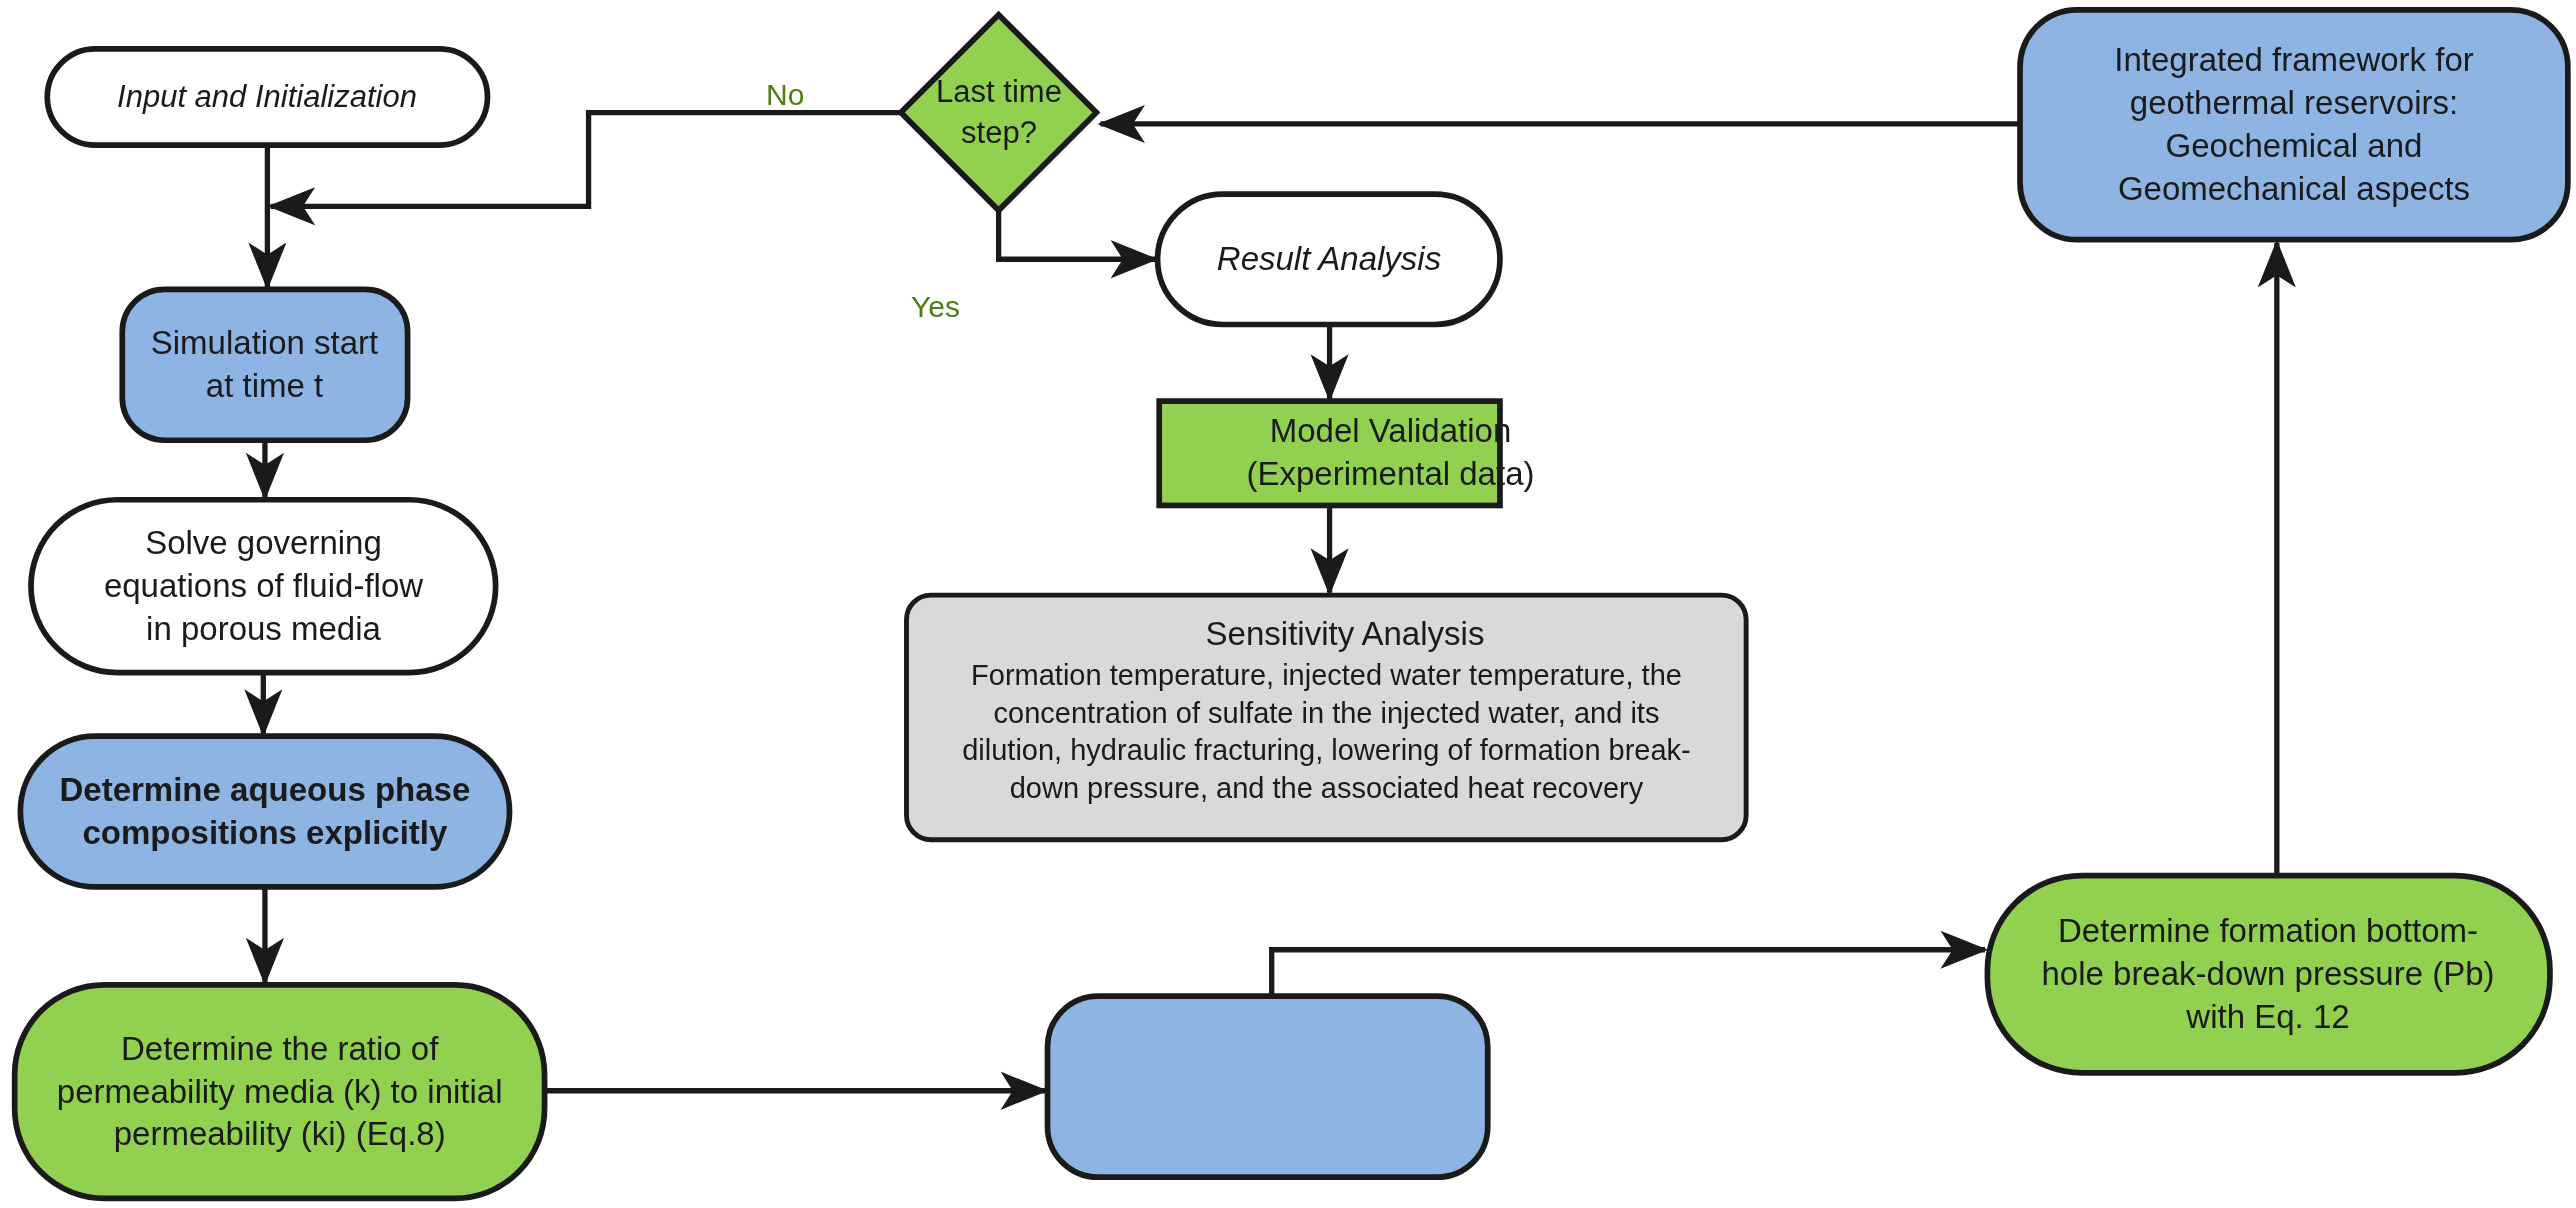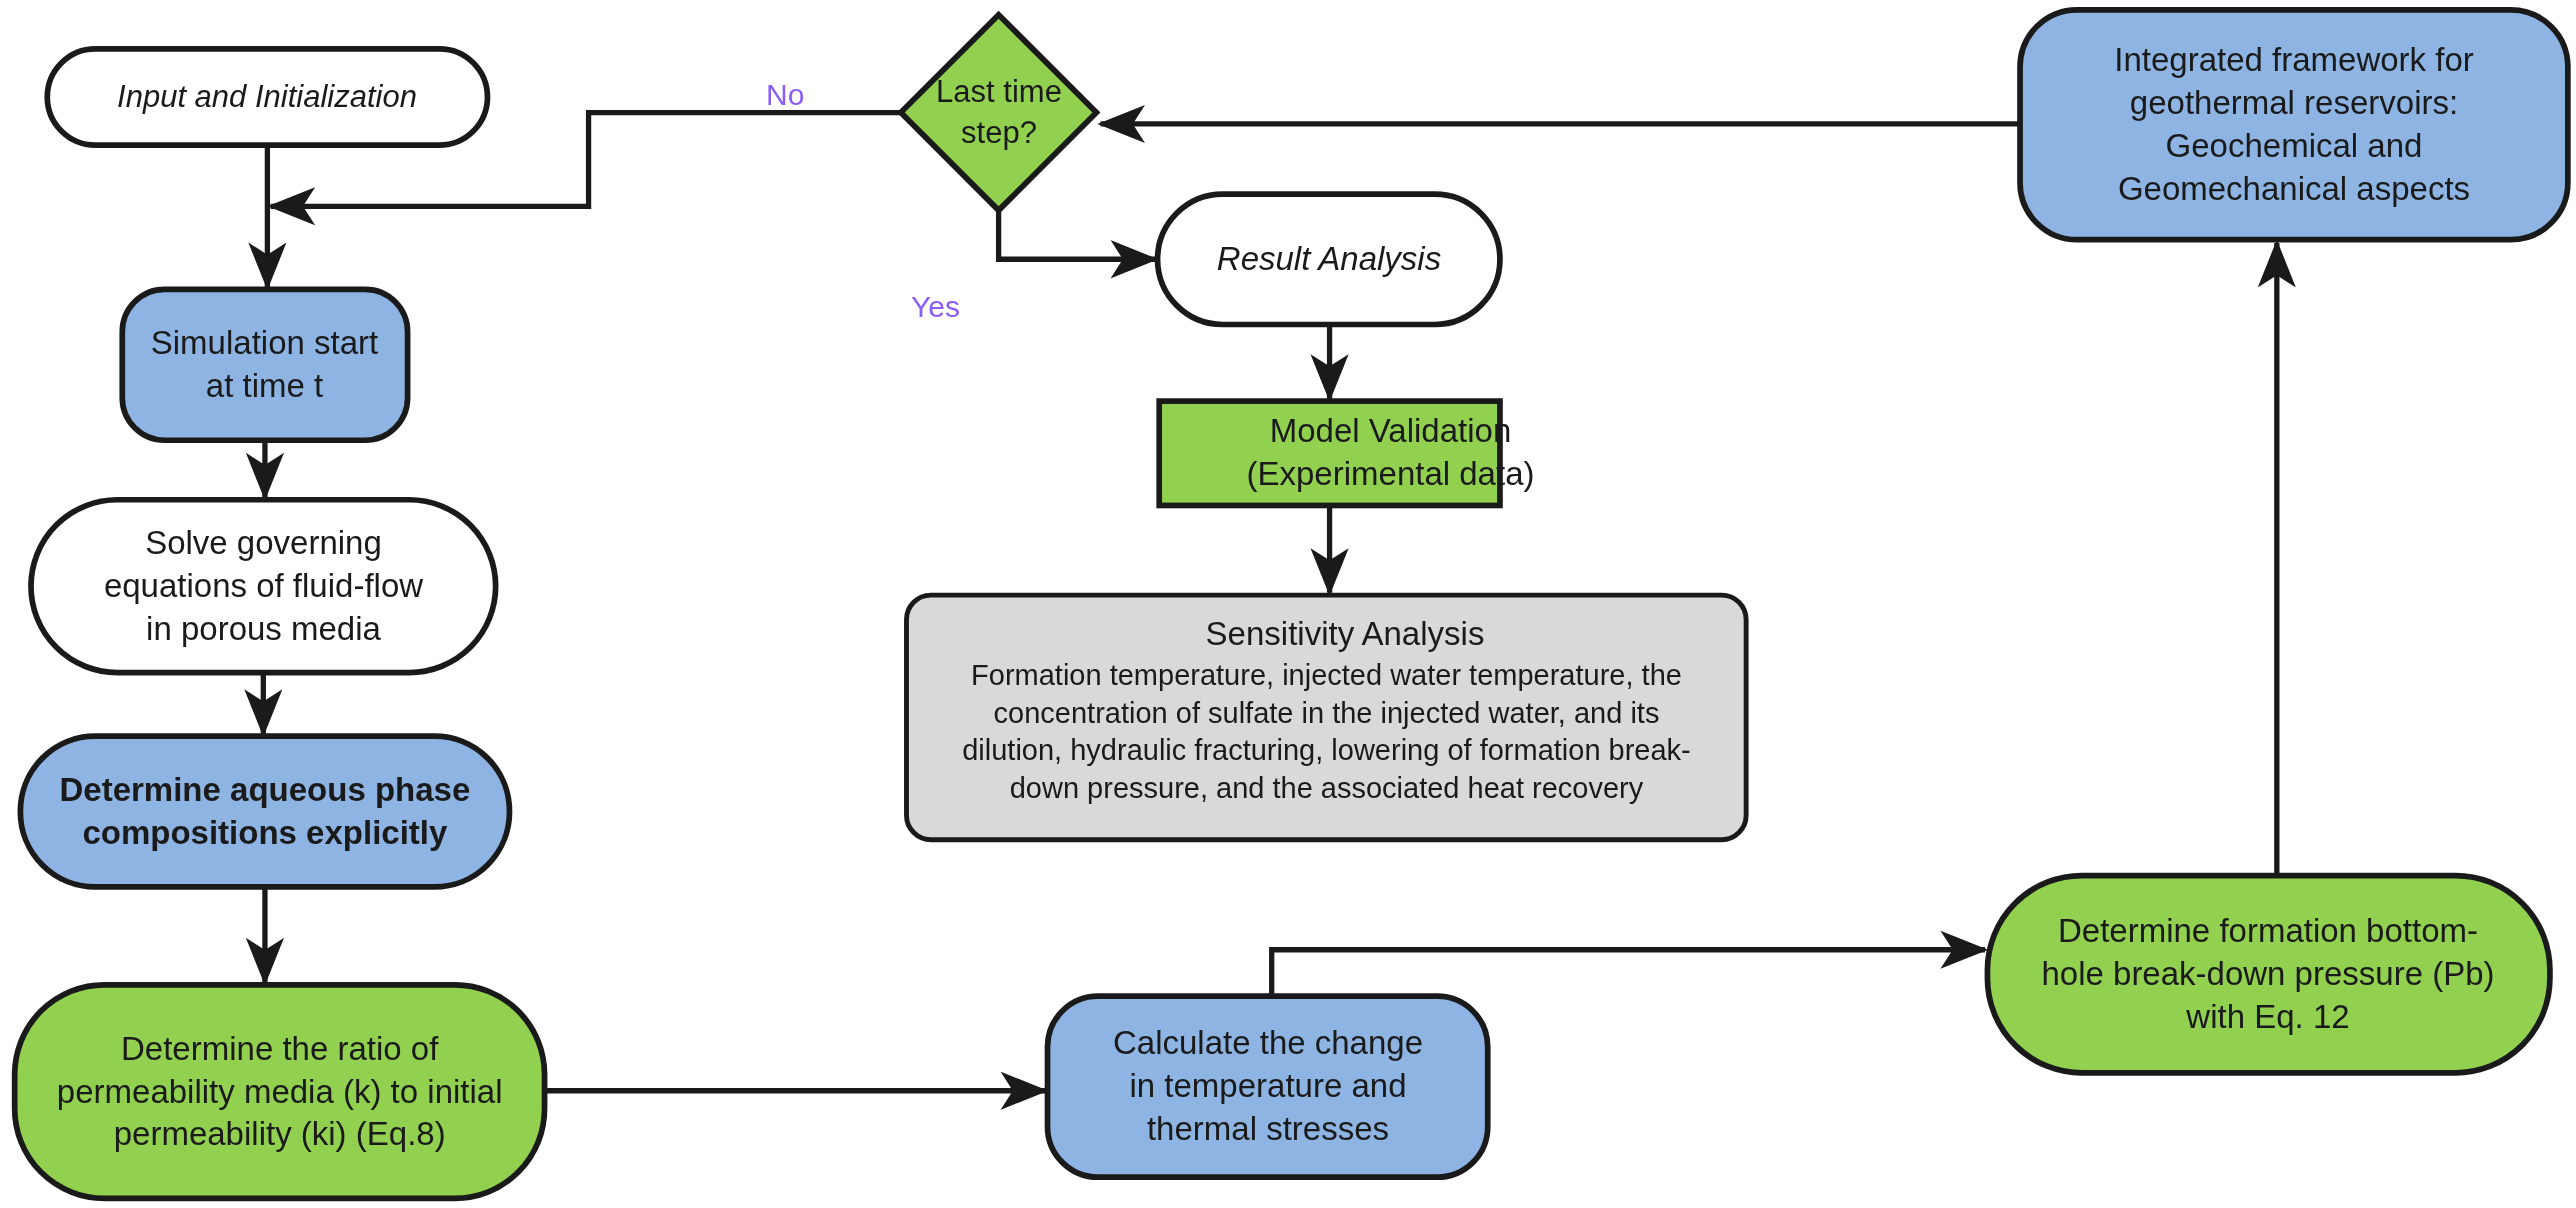--- a/index.html
+++ b/index.html
@@ -50,21 +50,21 @@
     justify-content: center;
     text-align: center;
     color: #1a1a1a;
     font-family: "Liberation Sans", sans-serif;
     pointer-events: none;
     line-height: 1.30;
     white-space: pre-line;
   }
   .edge-label {
     position: absolute;
-    color: #8b5cf6;
+    color: #4d7c0f;
     font-family: "Liberation Sans", sans-serif;
     font-size: 30px;
     line-height: 1.2;
     white-space: nowrap;
   }
   .lbl-sens-title { font-size: 33px; padding-left: 37px; }
   .lbl-sens-body  { font-size: 29px; }
 </style>
 </head>
 <body>
@@ -157,23 +157,20 @@
   <div class="node-label" style="left:1220px; top:401px; width:341px; height:104px; font-size:33px;">Model Validation
 (Experimental data)</div>
 
   <div class="node-label lbl-sens-title" style="left:909px; top:613px; width:835px; height:42px; font-size:33px;">Sensitivity Analysis</div>
 
   <div class="node-label lbl-sens-body" style="left:913px; top:657px; width:827px; height:175px; font-size:29px; justify-content:flex-start;">Formation temperature, injected water temperature, the
 concentration of sulfate in the injected water, and its
 dilution, hydraulic fracturing, lowering of formation break-
 down pressure, and the associated heat recovery</div>
 
-  <div class="node-label" style="left:1048px; top:996px; width:440px; height:181px; font-size:33px;">Calculate the change
-in temperature and
-thermal stresses</div>
 
   <div class="node-label" style="left:1987px; top:876px; width:562px; height:197px; font-size:33px;">Determine formation bottom-
 hole break-down pressure (Pb)
 with Eq. 12</div>
 
   <div class="node-label" style="left:2020px; top:9.8px; width:548px; height:230px; font-size:33px;">Integrated framework for
 geothermal reservoirs:
 Geochemical and
 Geomechanical aspects</div>
 

